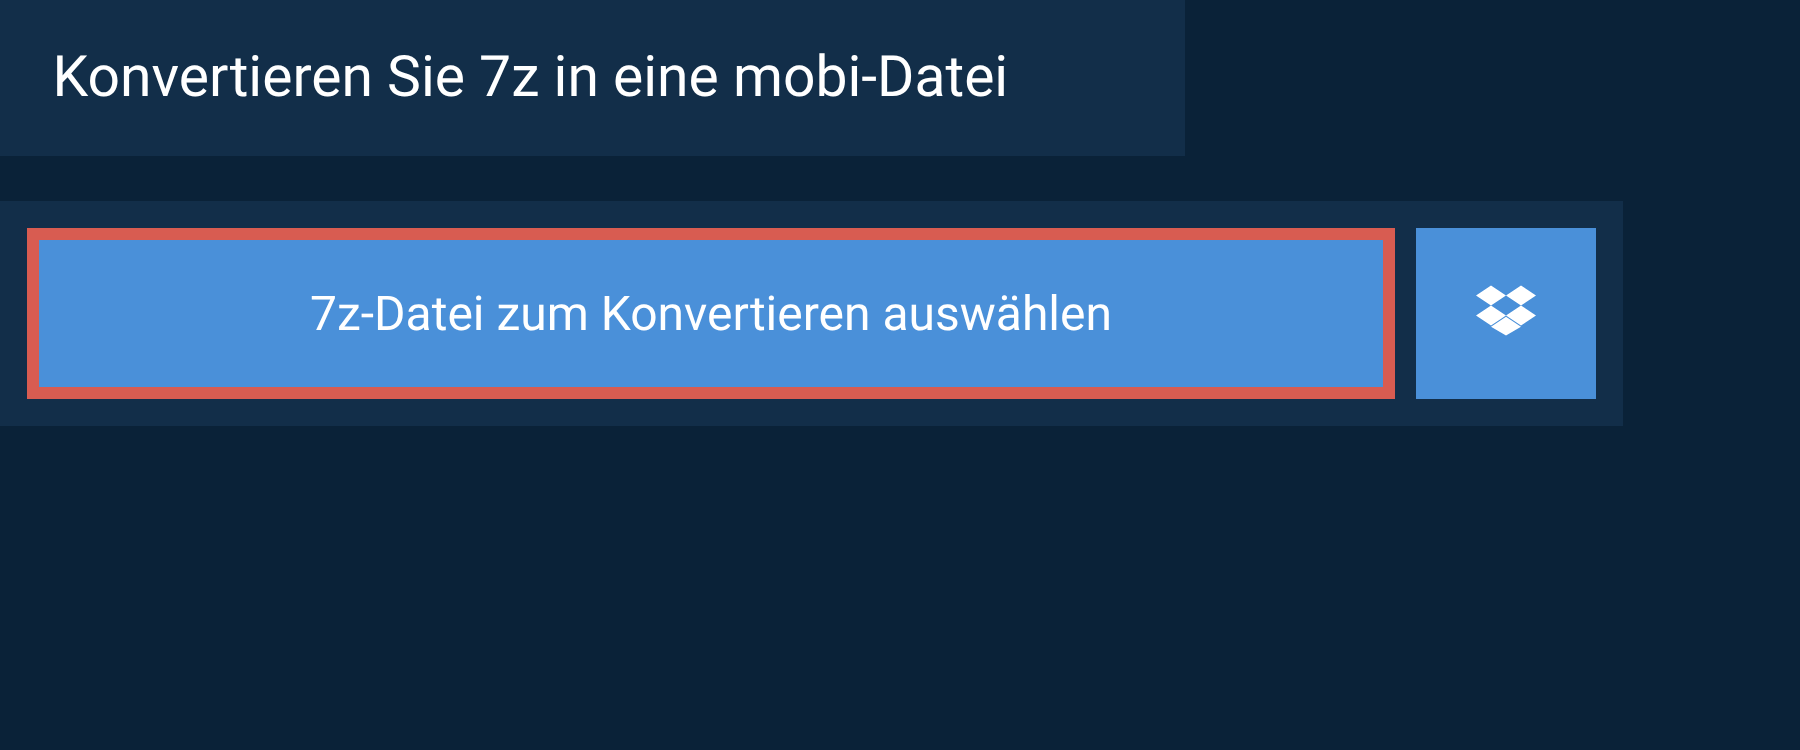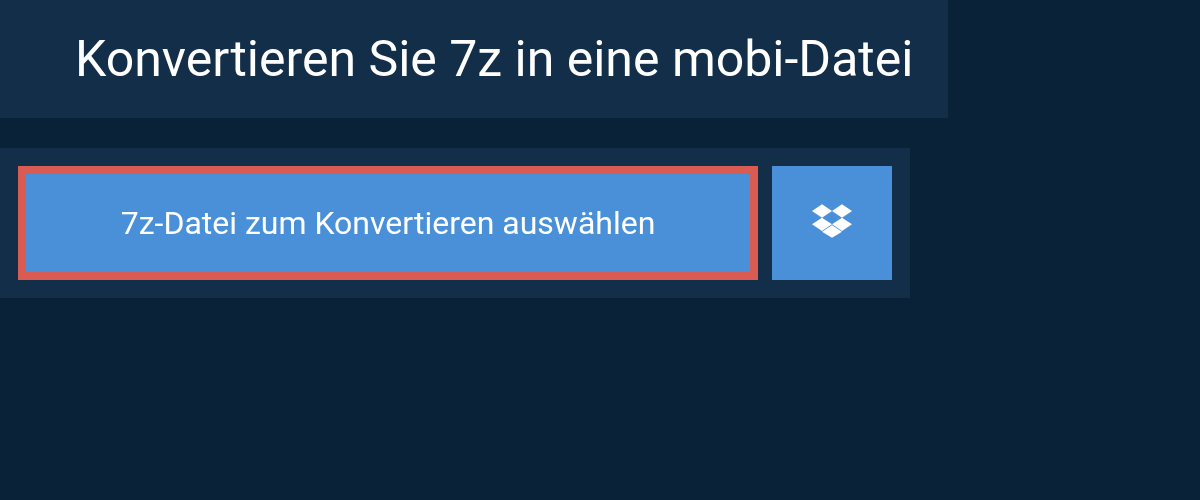--- a/index.html
+++ b/index.html
@@ -15,28 +15,27 @@
       overflow: hidden;
     }
     .header-panel {
       background-color: #122e49;
       padding: 30px 35px;
       display: inline-block;
       min-width: 790px;
     }
     .page-title {
       color: #ffffff;
-      font-size: 50px;
+      font-size: 38px;
       font-weight: 400;
-      margin-left: 40px;
     }
     .upload-panel {
       background-color: #122e49;
       margin-top: 30px;
-      width: 910px;
+      width: 1082px;
       padding: 18px;
       display: flex;
       gap: 14px;
     }
     .file-select-button {
       background-color: #4a90d9;
       border: 8px solid #d85c51;
       color: #ffffff;
       font-size: 32px;
       font-weight: 400;

